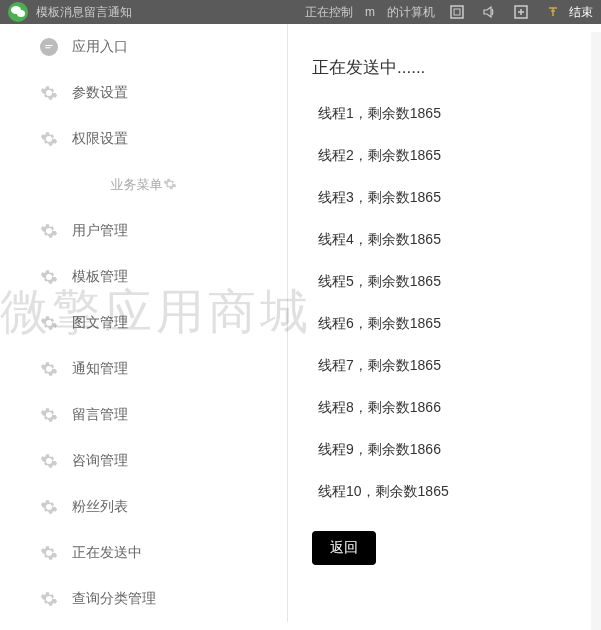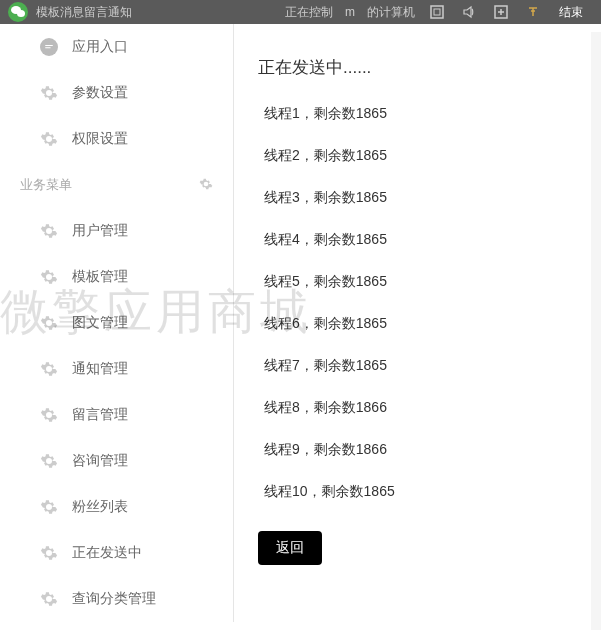--- a/index.html
+++ b/index.html
@@ -8,32 +8,32 @@
 .topbar { height: 22px; background: #5a5a5a; display: flex; align-items: center; padding: 12px 8px; color: #ccc; font-size: 12px; }
 .topbar .wechat-icon { width: 20px; height: 20px; background: #4caf50; border-radius: 50%; position: relative; margin-right: 8px; }
 .topbar .wechat-icon::before, .topbar .wechat-icon::after { content: ''; position: absolute; background: #fff; border-radius: 50%; }
 .topbar .wechat-icon::before { width: 10px; height: 8px; top: 4px; left: 3px; }
 .topbar .wechat-icon::after { width: 8px; height: 7px; top: 8px; left: 9px; }
 .topbar .title-area { flex: 0 0 auto; margin-right: 10px; }
 .topbar .spacer { flex: 1; }
 .topbar .ctrl-text { margin: 0 6px; }
 .topbar .tb-icon { width: 24px; height: 24px; display: inline-flex; align-items: center; justify-content: center; margin: 0 4px; }
 .topbar svg { stroke: #ccc; fill: none; }
-.topbar .end { margin: 0 10px; color: #fff; }
+.topbar .end { margin: 0 0; color: #fff; }
 
 .container { display: flex; height: calc(100% - 32px); }
-.sidebar { width: 234px; background: #fff; border-right: 1px solid #e5e5e5; overflow-y: auto; position: relative; }
+.sidebar { width: 288px; background: #fff; border-right: 1px solid #e5e5e5; overflow-y: auto; position: relative; }
 .nav-item { display: flex; align-items: center; padding: 14px 20px 14px 40px; cursor: pointer; }
 .nav-icon { width: 18px; height: 18px; margin-right: 14px; display: inline-flex; align-items: center; justify-content: center; flex-shrink: 0; }
 .nav-icon.gear svg { fill: #ccc; }
 .nav-icon.chat { background: #bbb; border-radius: 50%; }
 .nav-icon.chat svg { stroke: #fff; }
 .nav-label { color: #666; font-size: 14px; }
 
-.section-header { display: flex; align-items: center; justify-content: space-between; padding: 14px 20px 14px 20px; color: #aaa; font-size: 13px; }
+.section-header { display: flex; align-items: center; justify-content: center; padding: 14px 20px 14px 20px; color: #aaa; font-size: 13px; }
 .section-gear svg { fill: #ccc; }
 
 .main { flex: 1; padding: 32px 24px; overflow-y: auto; }
 .sending-title { font-size: 17px; color: #333; margin-bottom: 26px; }
 .thread-line { font-size: 14px; color: #333; margin-bottom: 24px; padding-left: 6px; }
 .back-btn { display: inline-block; background: #000000; color: #fff; padding: 8px 18px; border-radius: 4px; cursor: pointer; font-size: 14px; border: none; margin-top: 6px; }
 
 .watermark { position: absolute; top: 280px; left: 0; width: 100%; text-align: left; font-size: 48px; color: rgba(0,0,0,0.12); pointer-events: none; letter-spacing: 4px; z-index: 100; }
 
 .right-cut { position: absolute; right: 0; top: 32px; bottom: 0; width: 10px; background: #f5f5f5; }

